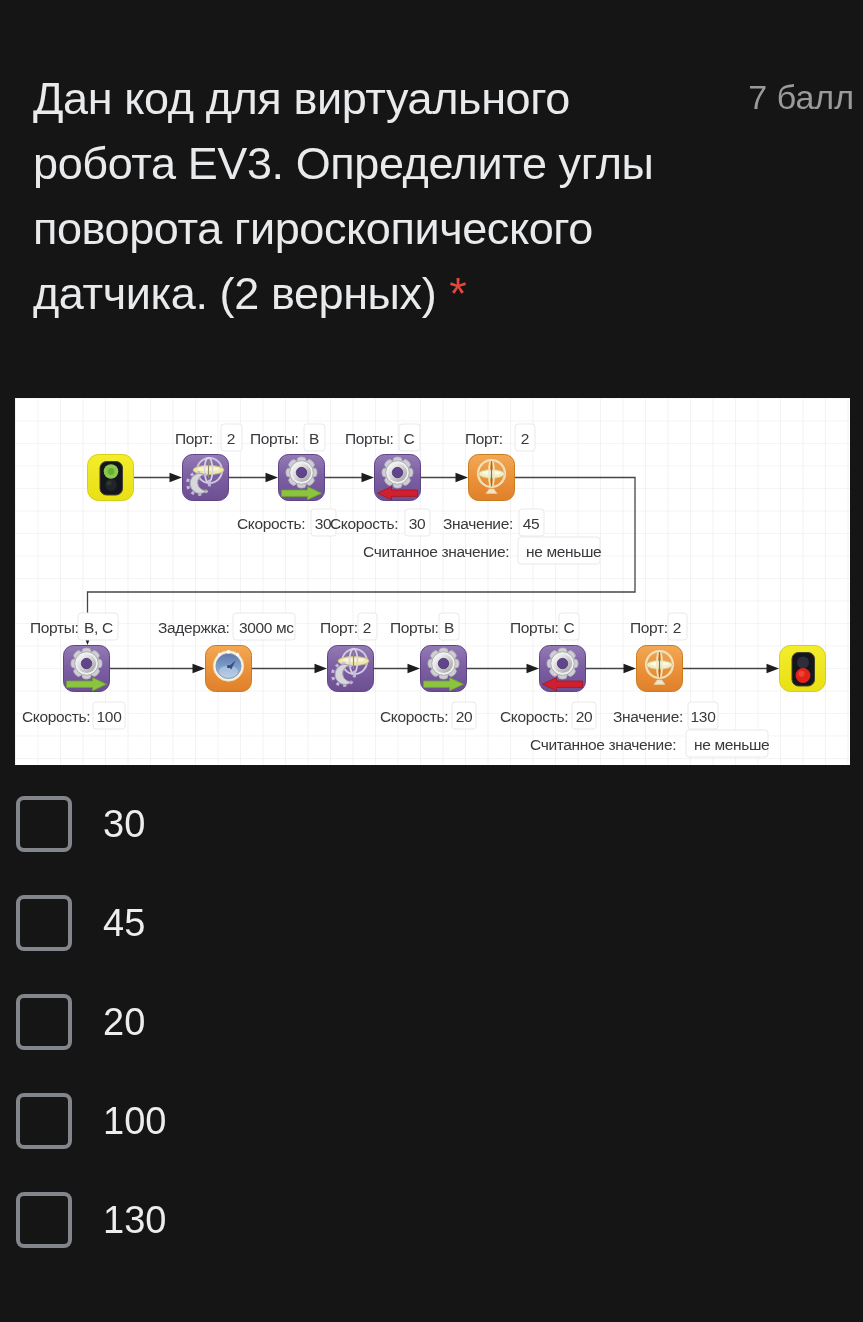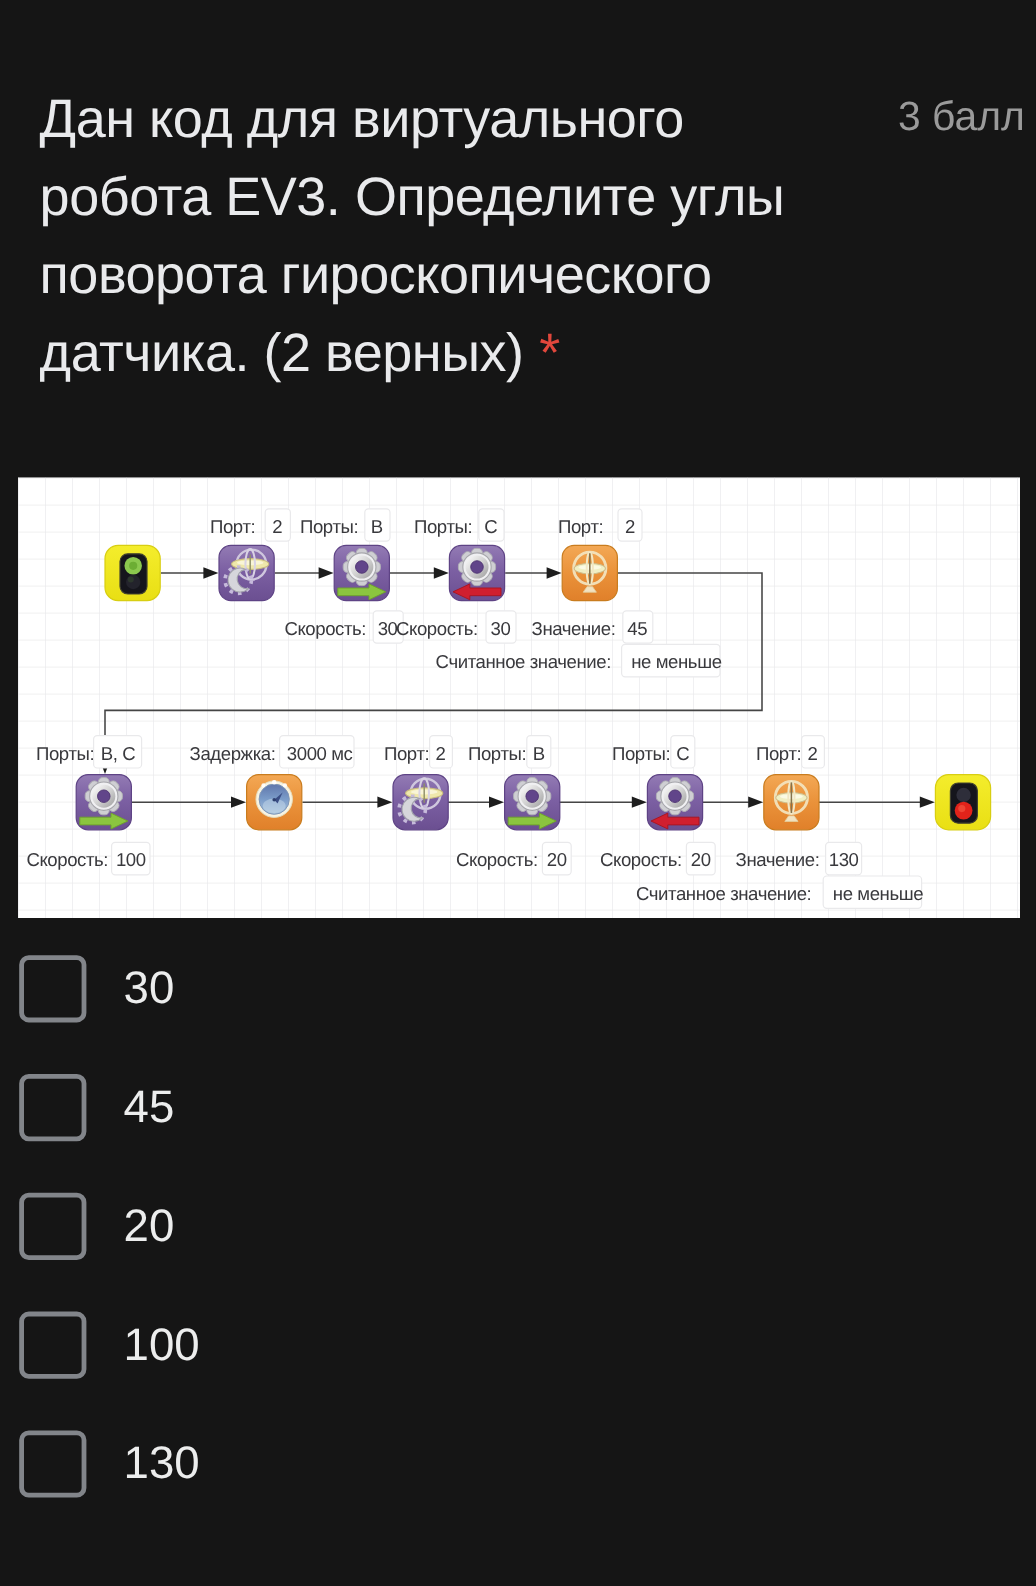--- a/index.html
+++ b/index.html
@@ -11,21 +11,21 @@
   .req{color:#e1473c;padding-left:1px;}
   .points{position:absolute;right:9px;top:78px;font-size:34px;color:#9a9a9a;}
   .opt{position:absolute;left:16px;width:56px;height:56px;box-sizing:border-box;
        border:4.5px solid #82858a;border-radius:8px;}
   .lbl{position:absolute;left:103px;font-size:38px;color:#eceded;line-height:37px;}
   .diagram{position:absolute;left:15px;top:398px;width:835px;height:367px;background:#ffffff;}
 </style>
 </head>
 <body>
   <div class="title">Дан код для виртуального<br>робота EV3. Определите углы<br>поворота гироскопического<br>датчика. (2 верных) <span class="req">*</span></div>
-  <div class="points">3 балл</div>
+  <div class="points">7 балл</div>
 
   <div class="diagram">
   <svg width="835" height="367" viewBox="0 0 835 367" font-family="Liberation Sans, sans-serif">
     <defs>
       <pattern id="grid" width="22.5" height="22.5" patternUnits="userSpaceOnUse">
         <path d="M22.5 0 L0 0 0 22.5" fill="none" stroke="#eaeaec" stroke-width="1.1"></path>
       </pattern>
       <linearGradient id="gp" x1="0" y1="0" x2="0" y2="1">
         <stop offset="0" stop-color="#937bb4"></stop>
           <stop offset="0.45" stop-color="#7c60a3"></stop>

